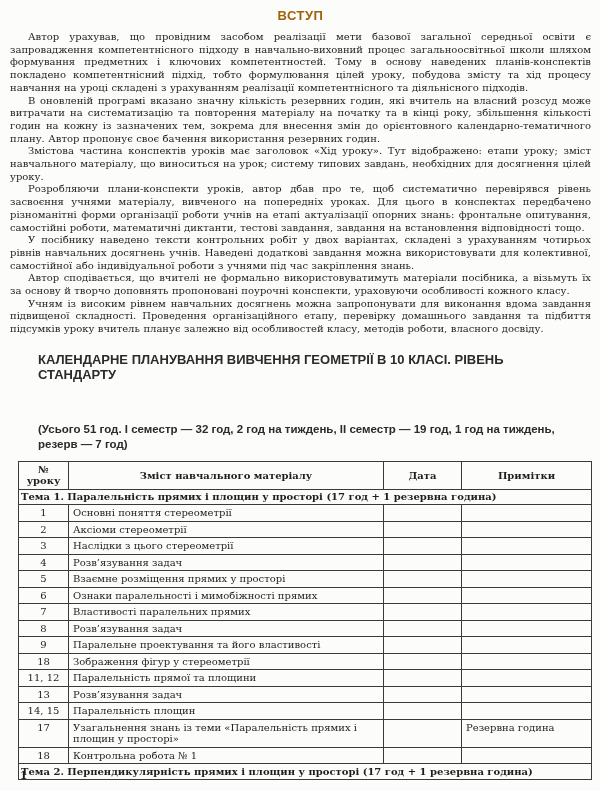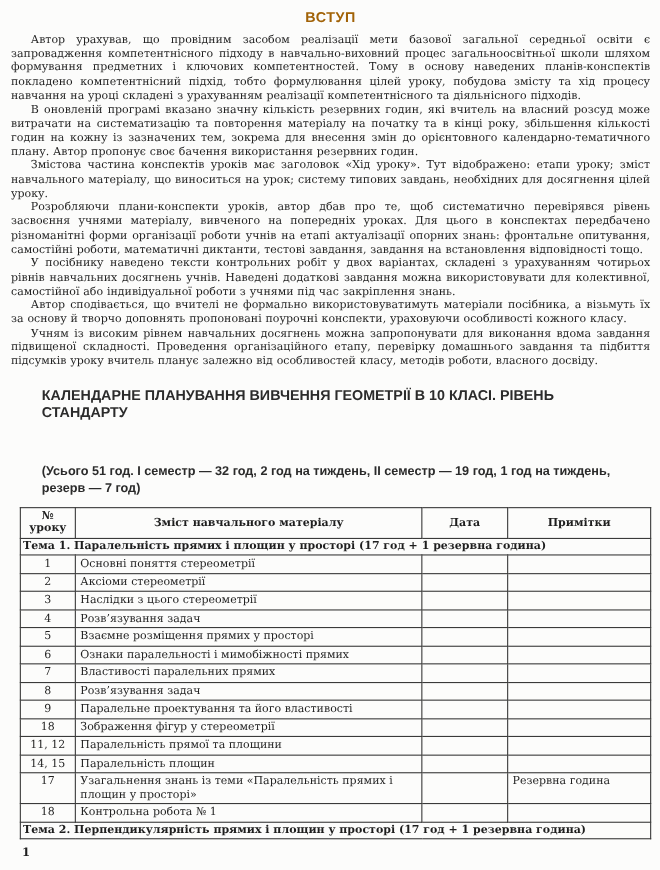--- a/index.html
+++ b/index.html
@@ -171,20 +171,26 @@
           <td class="cell-date"></td>
           <td class="cell-notes"></td>
         </tr>
         <tr>
           <td class="cell-num">11, 12</td>
           <td class="cell-content">Паралельність прямої та площини</td>
           <td class="cell-date"></td>
           <td class="cell-notes"></td>
         </tr>
         <tr>
+          <td class="cell-num">13</td>
+          <td class="cell-content">Розв’язування задач</td>
+          <td class="cell-date"></td>
+          <td class="cell-notes"></td>
+        </tr>
+        <tr>
           <td class="cell-num">14, 15</td>
           <td class="cell-content">Паралельність площин</td>
           <td class="cell-date"></td>
           <td class="cell-notes"></td>
         </tr>
         <tr>
           <td class="cell-num">17</td>
           <td class="cell-content">Узагальнення знань із теми «Паралельність прямих і площин у просторі»</td>
           <td class="cell-date"></td>
           <td class="cell-notes">Резервна година</td>

